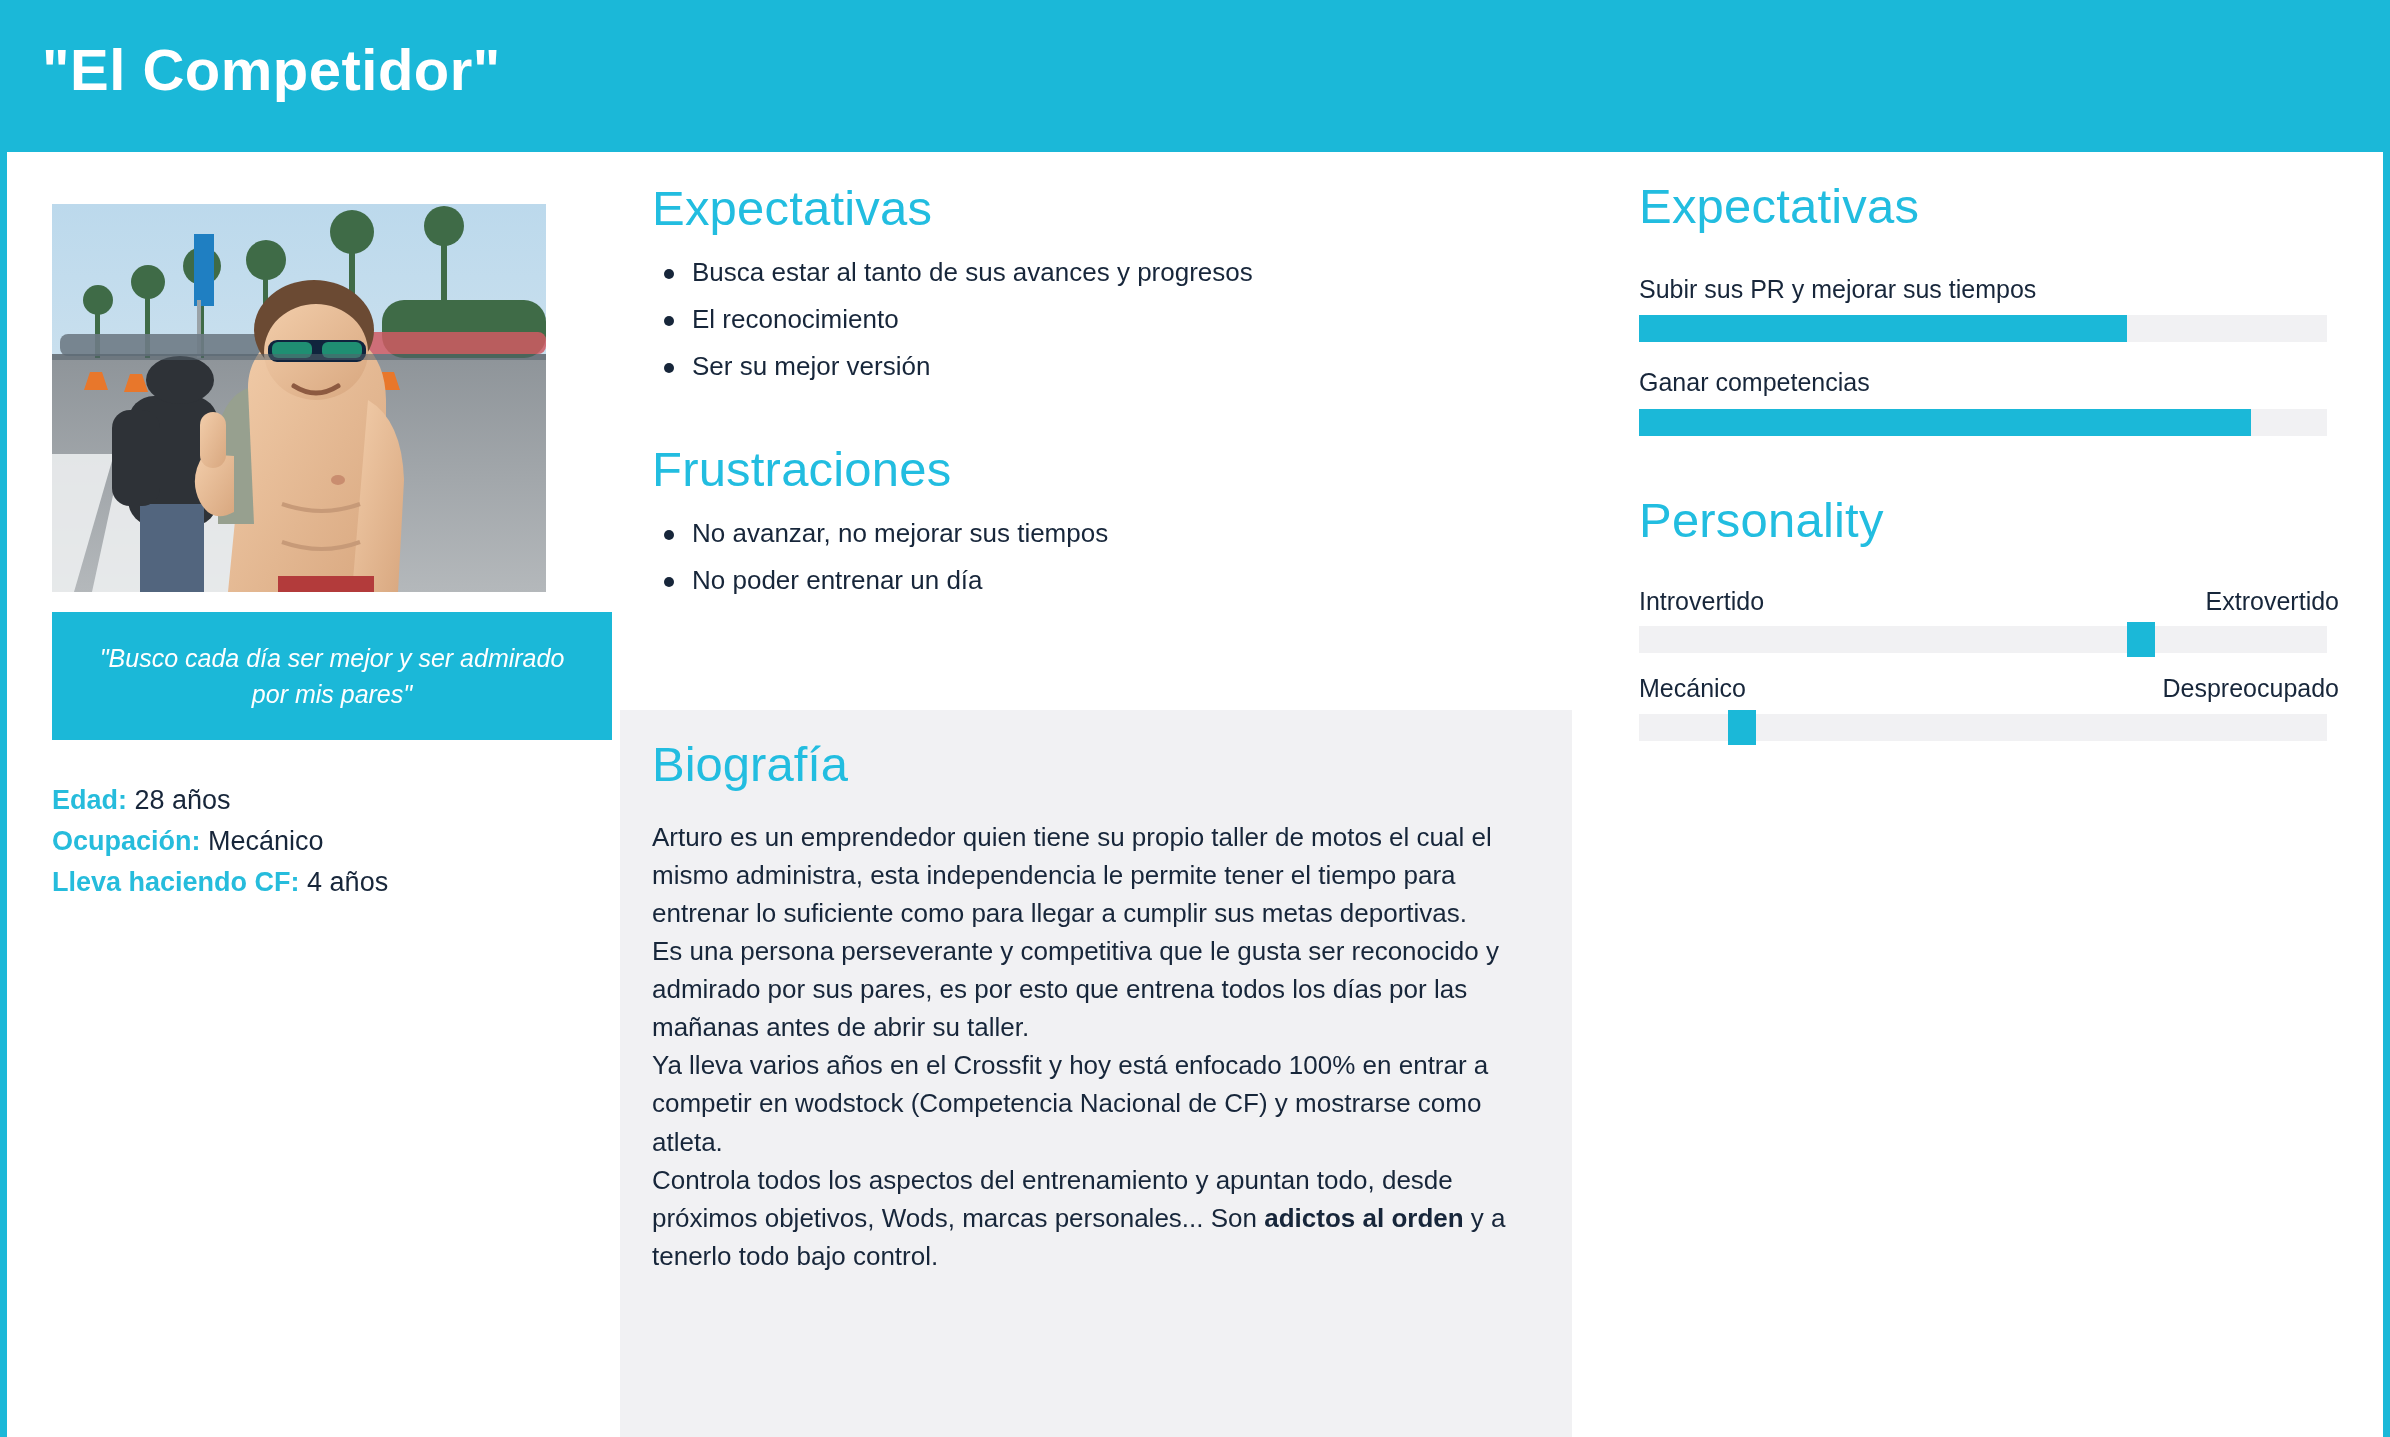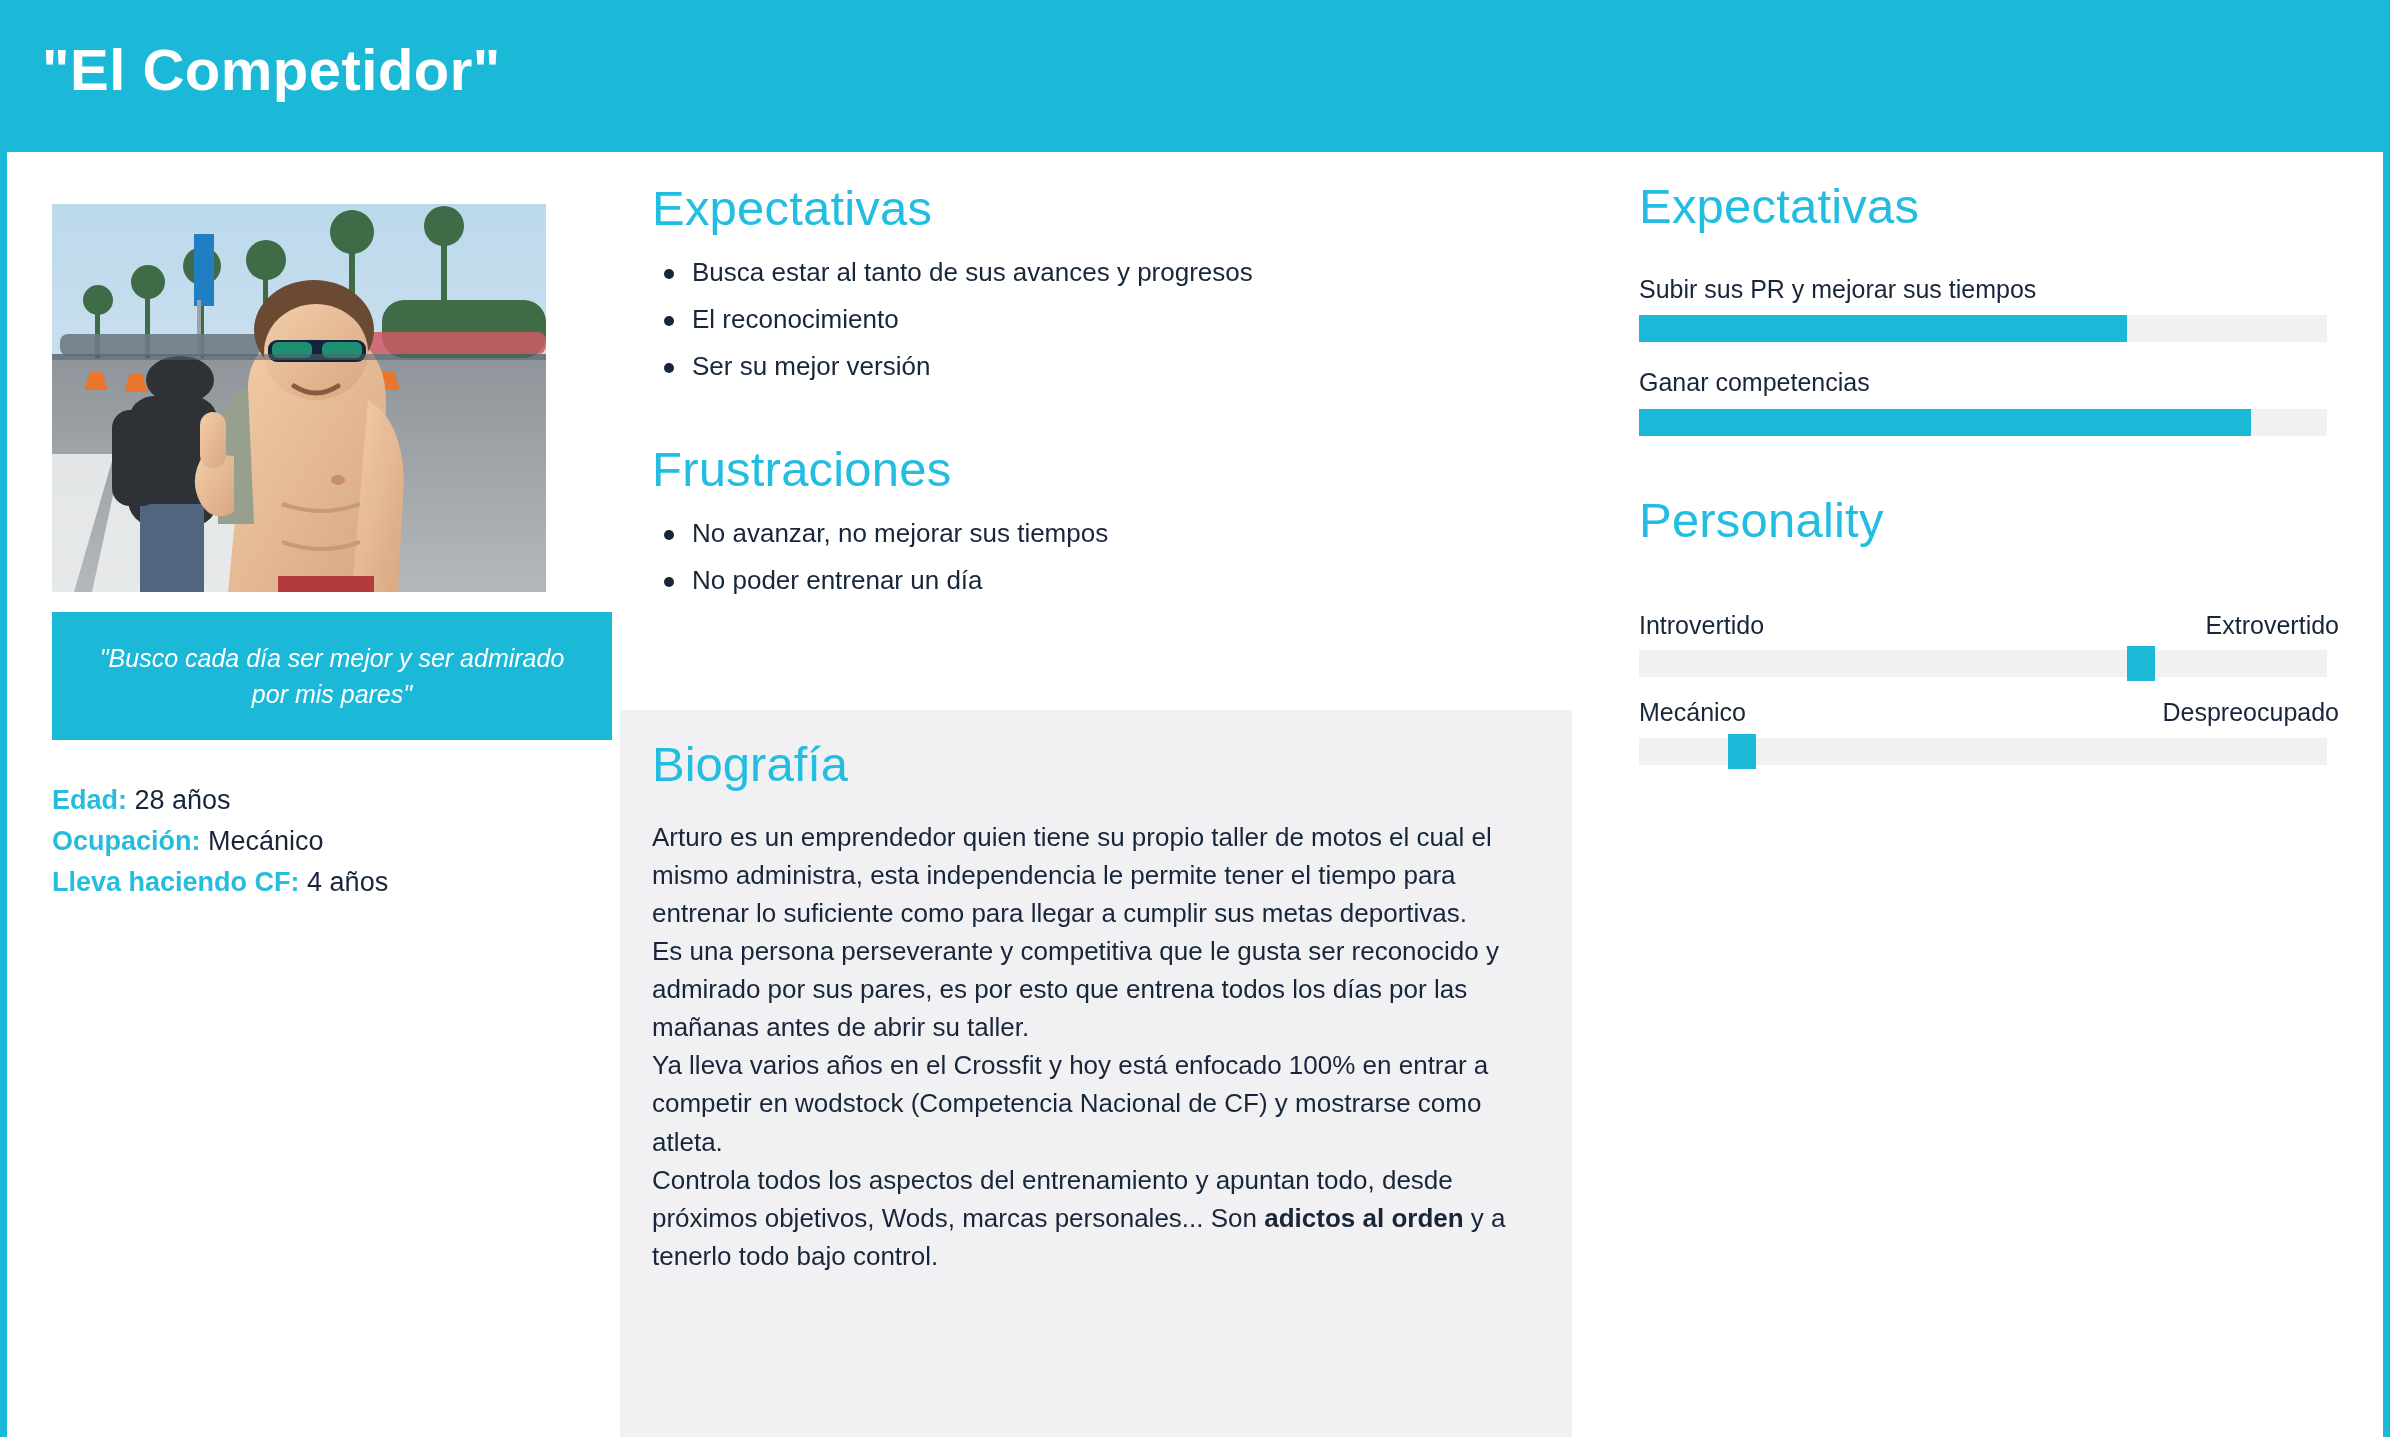--- a/index.html
+++ b/index.html
@@ -196,21 +196,21 @@
     background: #f1f1f3;
   }
   .bar-fill {
     position: absolute;
     left: 0; top: 0;
     height: 100%;
     background: #1bb8d8;
   }
 
   .personality-block { margin-top: 58px; }
-  .personality-list { margin-top: 64px; }
+  .personality-list { margin-top: 40px; }
   .pers-item { margin-bottom: 22px; }
   .pers-labels {
     display: flex;
     justify-content: space-between;
     font-size: 25px;
     color: #17263a;
     line-height: 1.1;
     margin-bottom: 11px;
   }
   .slider-track {

